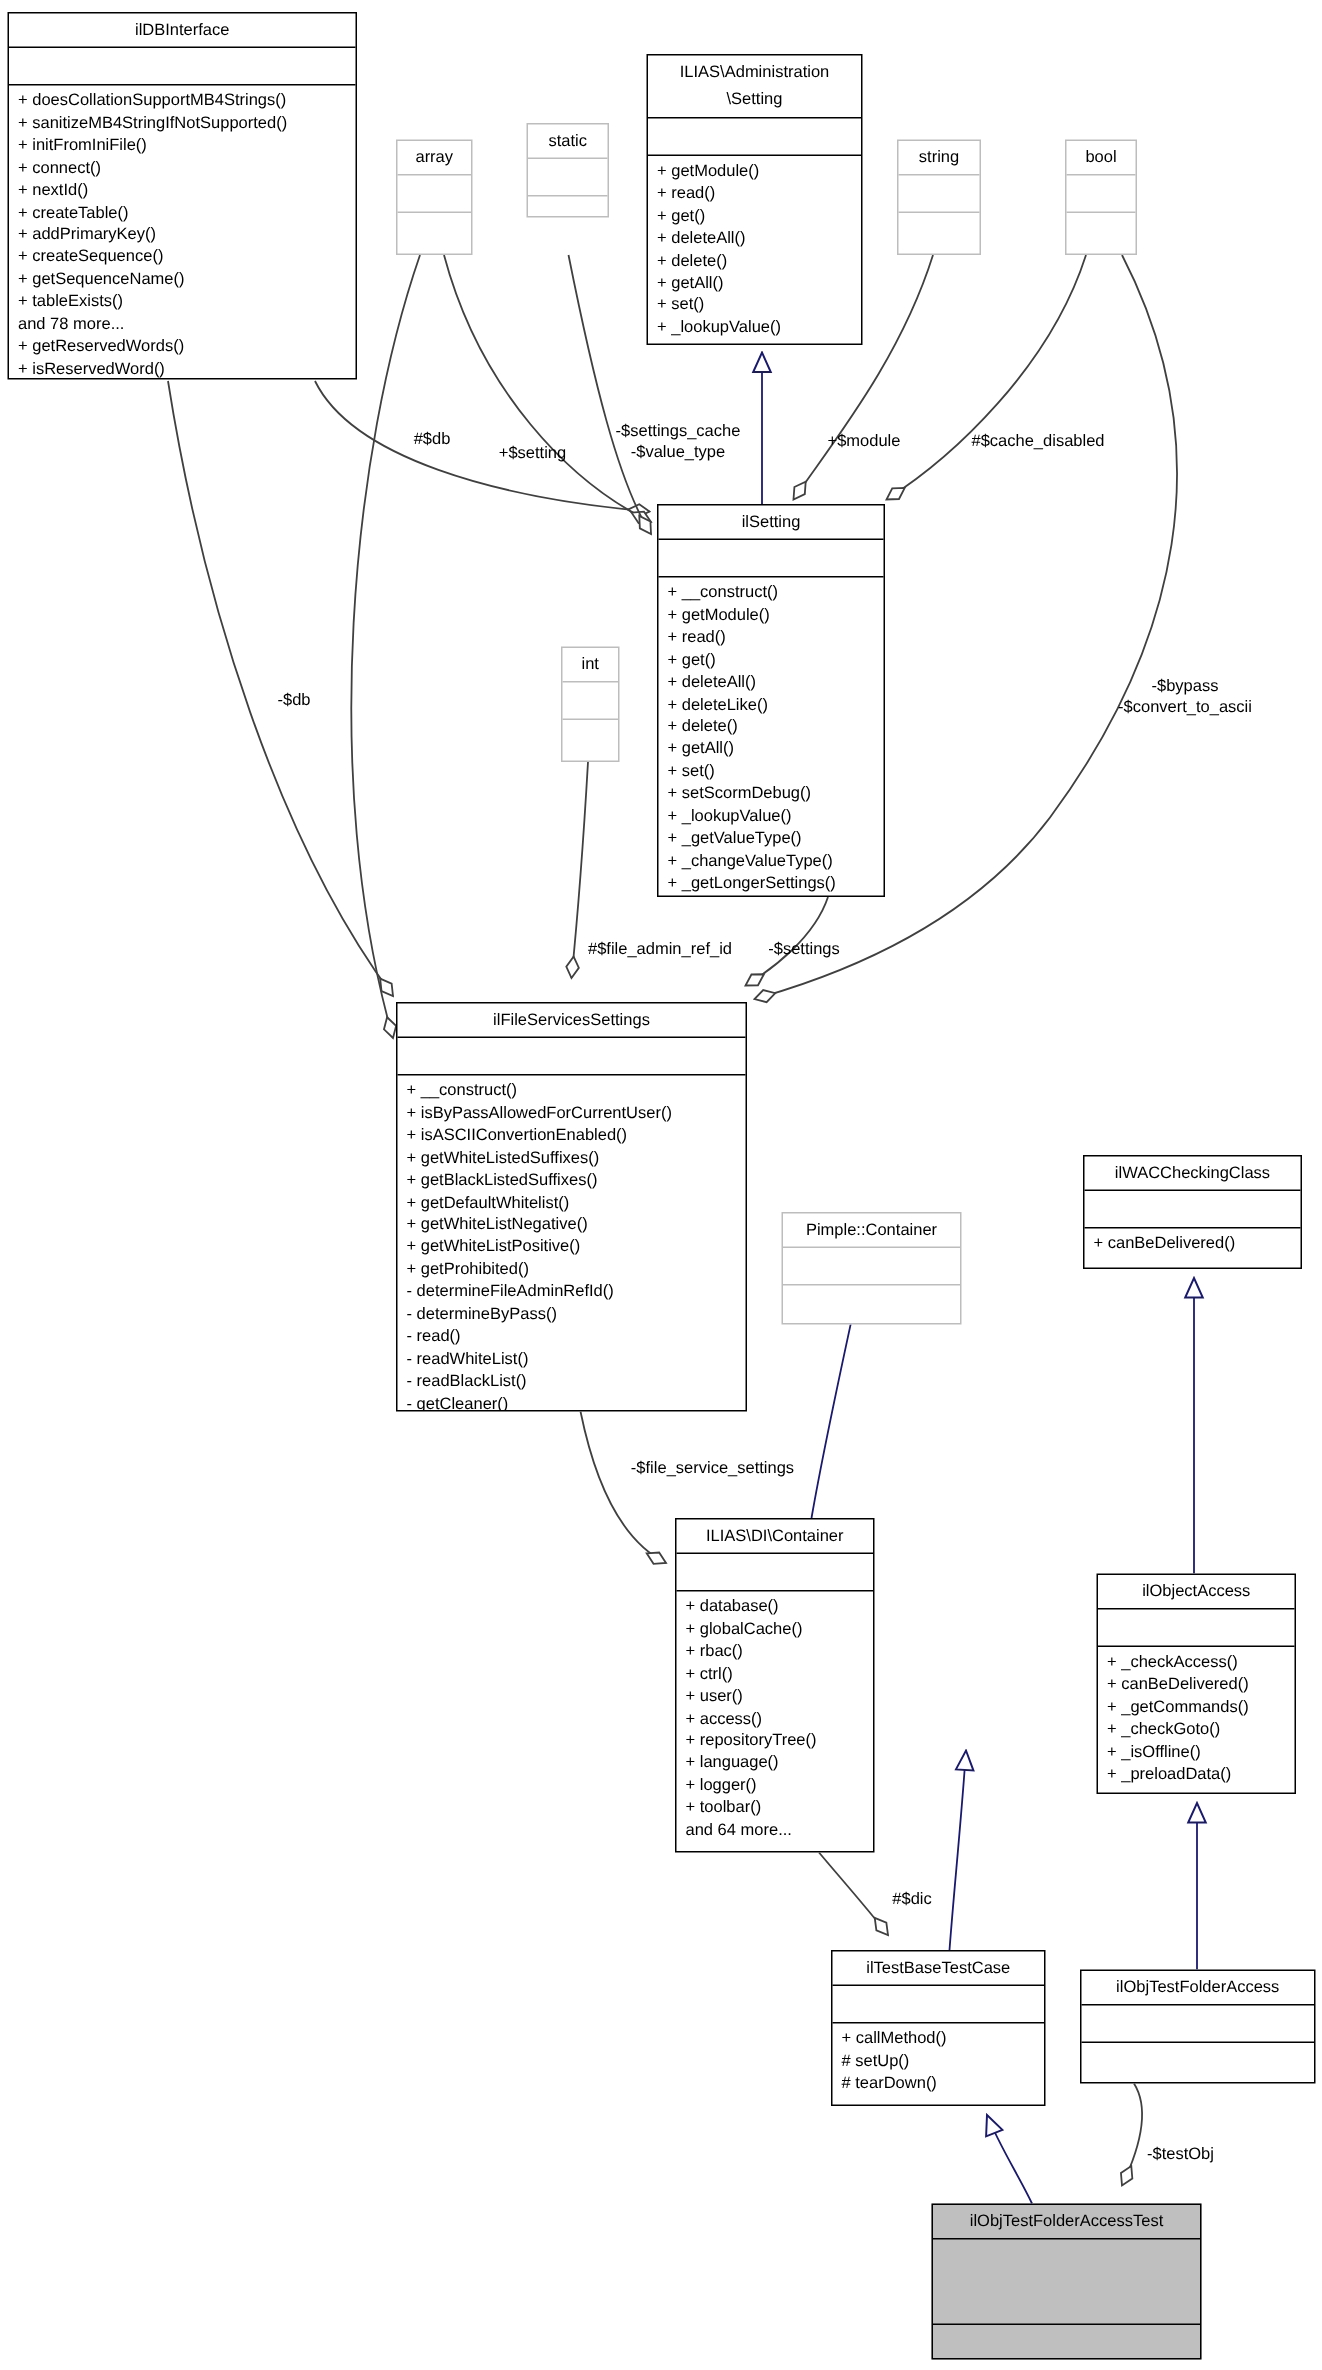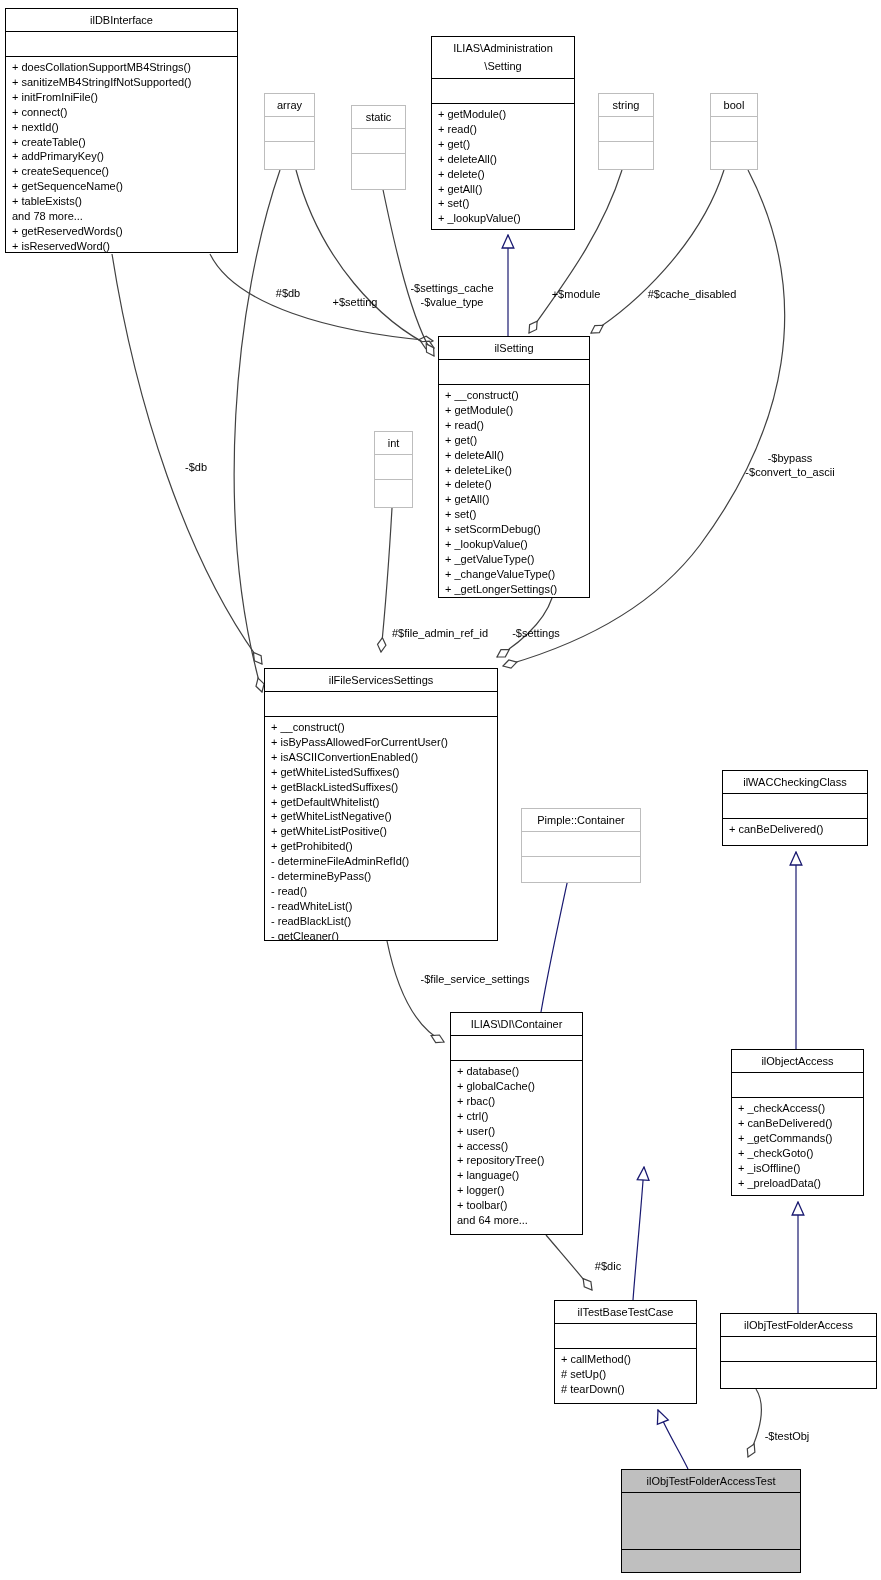--- a/index.html
+++ b/index.html
@@ -95,21 +95,21 @@
         <div class="line">+ isReservedWord()</div>
       </div>
   </div>
 
   <div class="prim" style="left:264px;top:93px;width:51px;height:77px">
     <div class="t">array</div>
     <div class="a"></div>
     <div class="a last"></div>
   </div>
 
-  <div class="prim" style="left:351px;top:105px;width:55px;height:85px">
+  <div class="prim" style="left:351px;top:82px;width:55px;height:63px">
     <div class="t">static</div>
     <div class="a"></div>
     <div class="a last"></div>
   </div>
 
   <div class="cls" style="left:431px;top:36px;width:144px;height:194px">
     <div class="t2" style="border-bottom:1.4px solid var(--class_border)">
       <div>ILIAS\Administration</div>
       <div>\Setting</div>
     </div>

